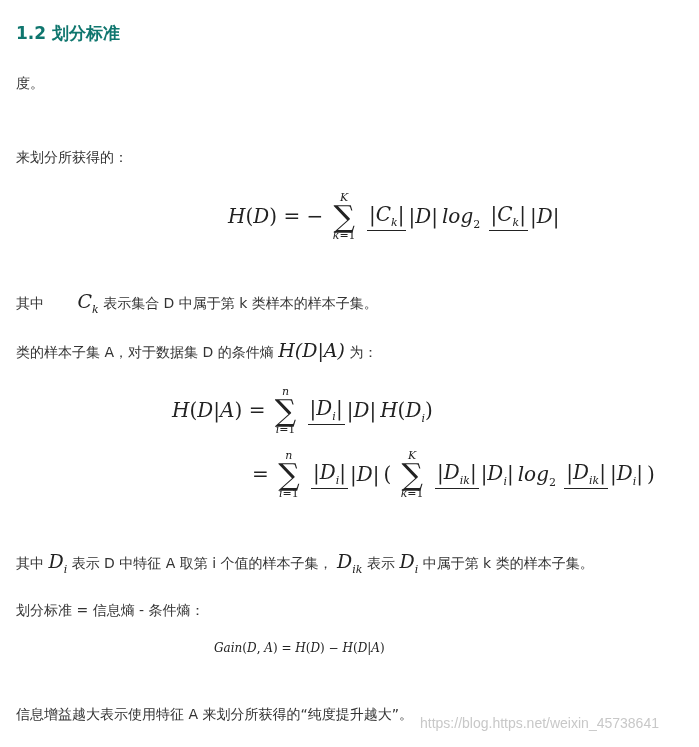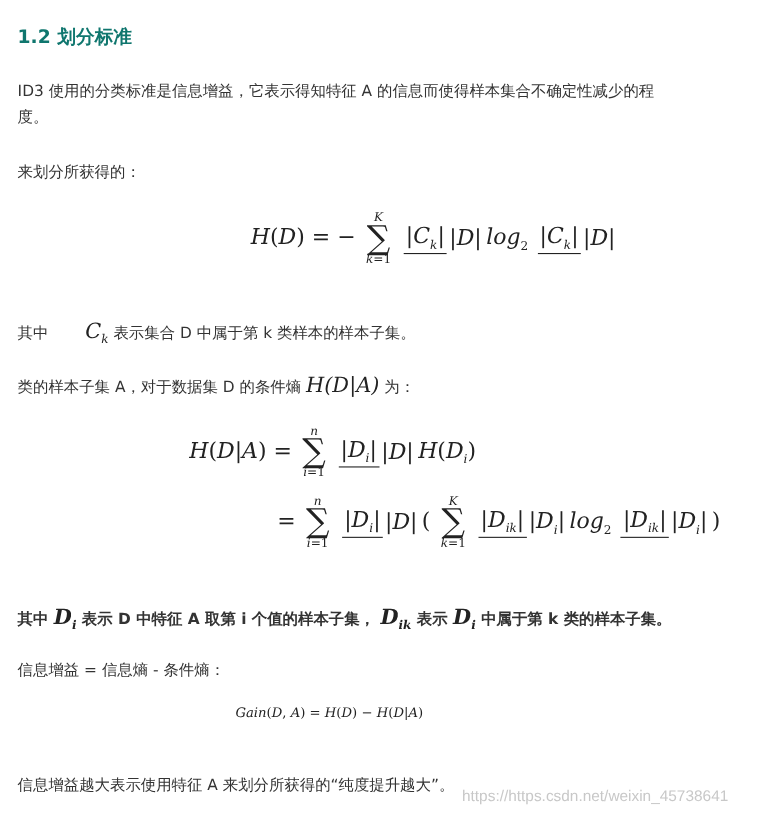--- a/index.html
+++ b/index.html
@@ -18,21 +18,20 @@
   .sum .lim { font-size: 11px; line-height: 12px; }
   sub { font-size: 11px; }
   .watermark { color: #c8c8c8; font-family: "Liberation Sans", sans-serif; font-size: 14px; }
 </style>
 </head>
 <body>
 
 <div class="abs h">1.2 划分标准</div>
 
 <div class="abs p" style="top:71px; width:670px;">
-  <div>ID3 使用的分类标准是信息增益，它表示得知特征 A 的信息而使得样本集合不确定性减少的程</div>
   <div>度。</div>
 </div>
 
 <div class="abs p" style="top:145px;">来划分所获得的：</div>
 
 <div class="abs math" style="left:228px; top:192px; font-size:20px; white-space:nowrap;">
   <span>H</span><span class="rm">(</span>D<span class="rm">)</span> <span class="rm">= −</span>
   <span class="sum">
       <span class="lim">K</span>
       <span class="op">∑</span>
@@ -91,31 +90,31 @@
   <span class="frac">
       <span class="num">|D<sub>ik</sub>|</span>
       <span class="den">|D<sub>i</sub>|</span>
     </span>log<sub class="rm">2</sub>
   <span class="frac">
       <span class="num">|D<sub>ik</sub>|</span>
       <span class="den">|D<sub>i</sub>|</span>
     </span><span class="rm">)</span>
 </div>
 
-<div class="abs p" style="top:549px; white-space:nowrap;font-weight:bold;">
+<div class="abs p" style="top:549px; white-space:nowrap;">
   <span>其中</span>
   <span class="math" style="font-size:19px;">D<sub>i</sub></span>
   <span>表示 D 中特征 A 取第 i 个值的样本子集，</span>
   <span class="math" style="font-size:19px;">D<sub>ik</sub></span>
   <span>表示</span>
   <span class="math" style="font-size:19px;">D<sub>i</sub></span>
   <span>中属于第 k 类的样本子集。</span>
 </div>
 
-<div class="abs p" style="top:598px;">信息增益 = 信息熵 - 条件熵：</div>
+<div class="abs p" style="top:598px;">划分标准 = 信息熵 - 条件熵：</div>
 
 <div class="abs math" style="left:214px; top:641px; font-size:12px; white-space:nowrap;">
   Gain<span class="rm">(</span>D<span class="rm">,</span> A<span class="rm">) =</span> H<span class="rm">(</span>D<span class="rm">) −</span> H<span class="rm">(</span>D<span class="rm">|</span>A<span class="rm">)</span>
 </div>
 
 <div class="abs p" style="top:685px; white-space:nowrap;margin-top:17px;">信息增益越大表示使用特征 A 来划分所获得的“纯度提升越大”。</div>
 
-<div class="abs watermark" style="left:420px; top:715px;">https://https.csdn.net/weixin_45738641</div>
+<div class="abs watermark" style="left:420px; top:715px;">https://blog.https.net/weixin_45738641</div>
 
 </body></html>

